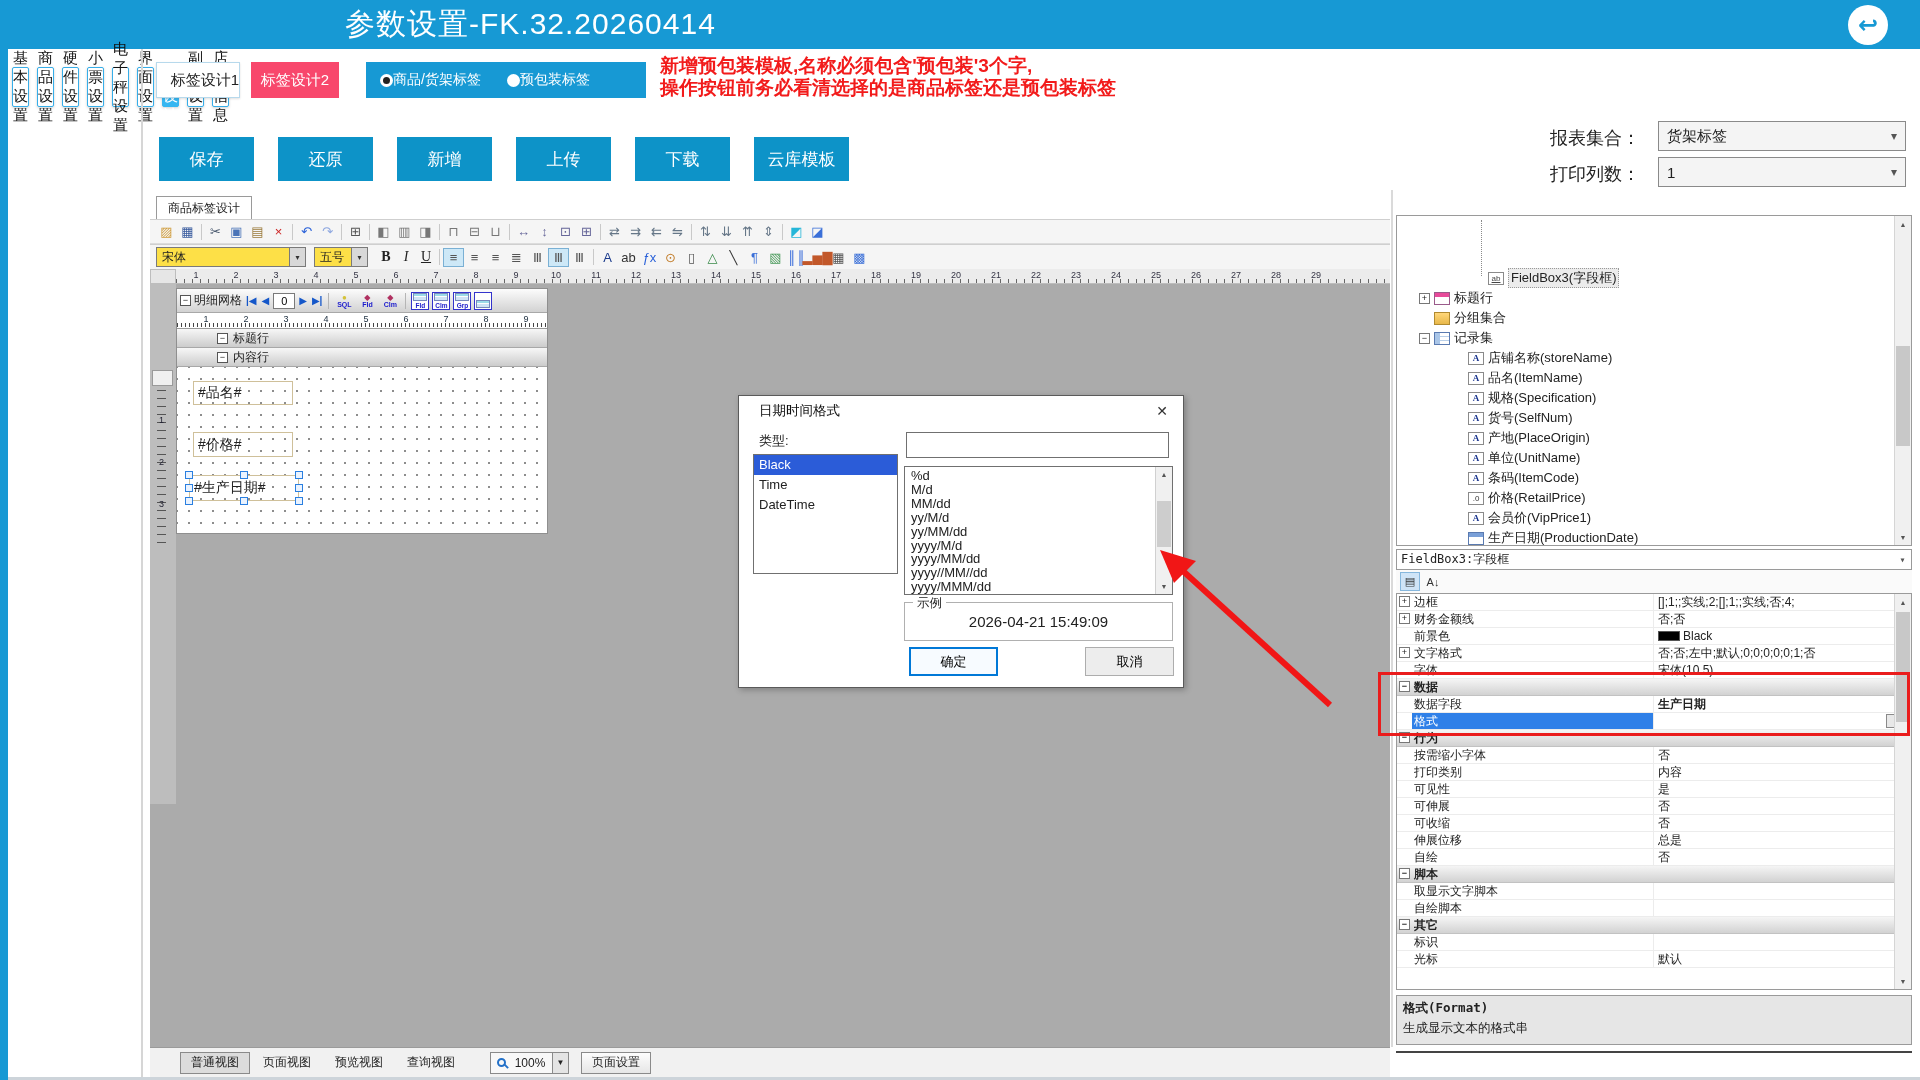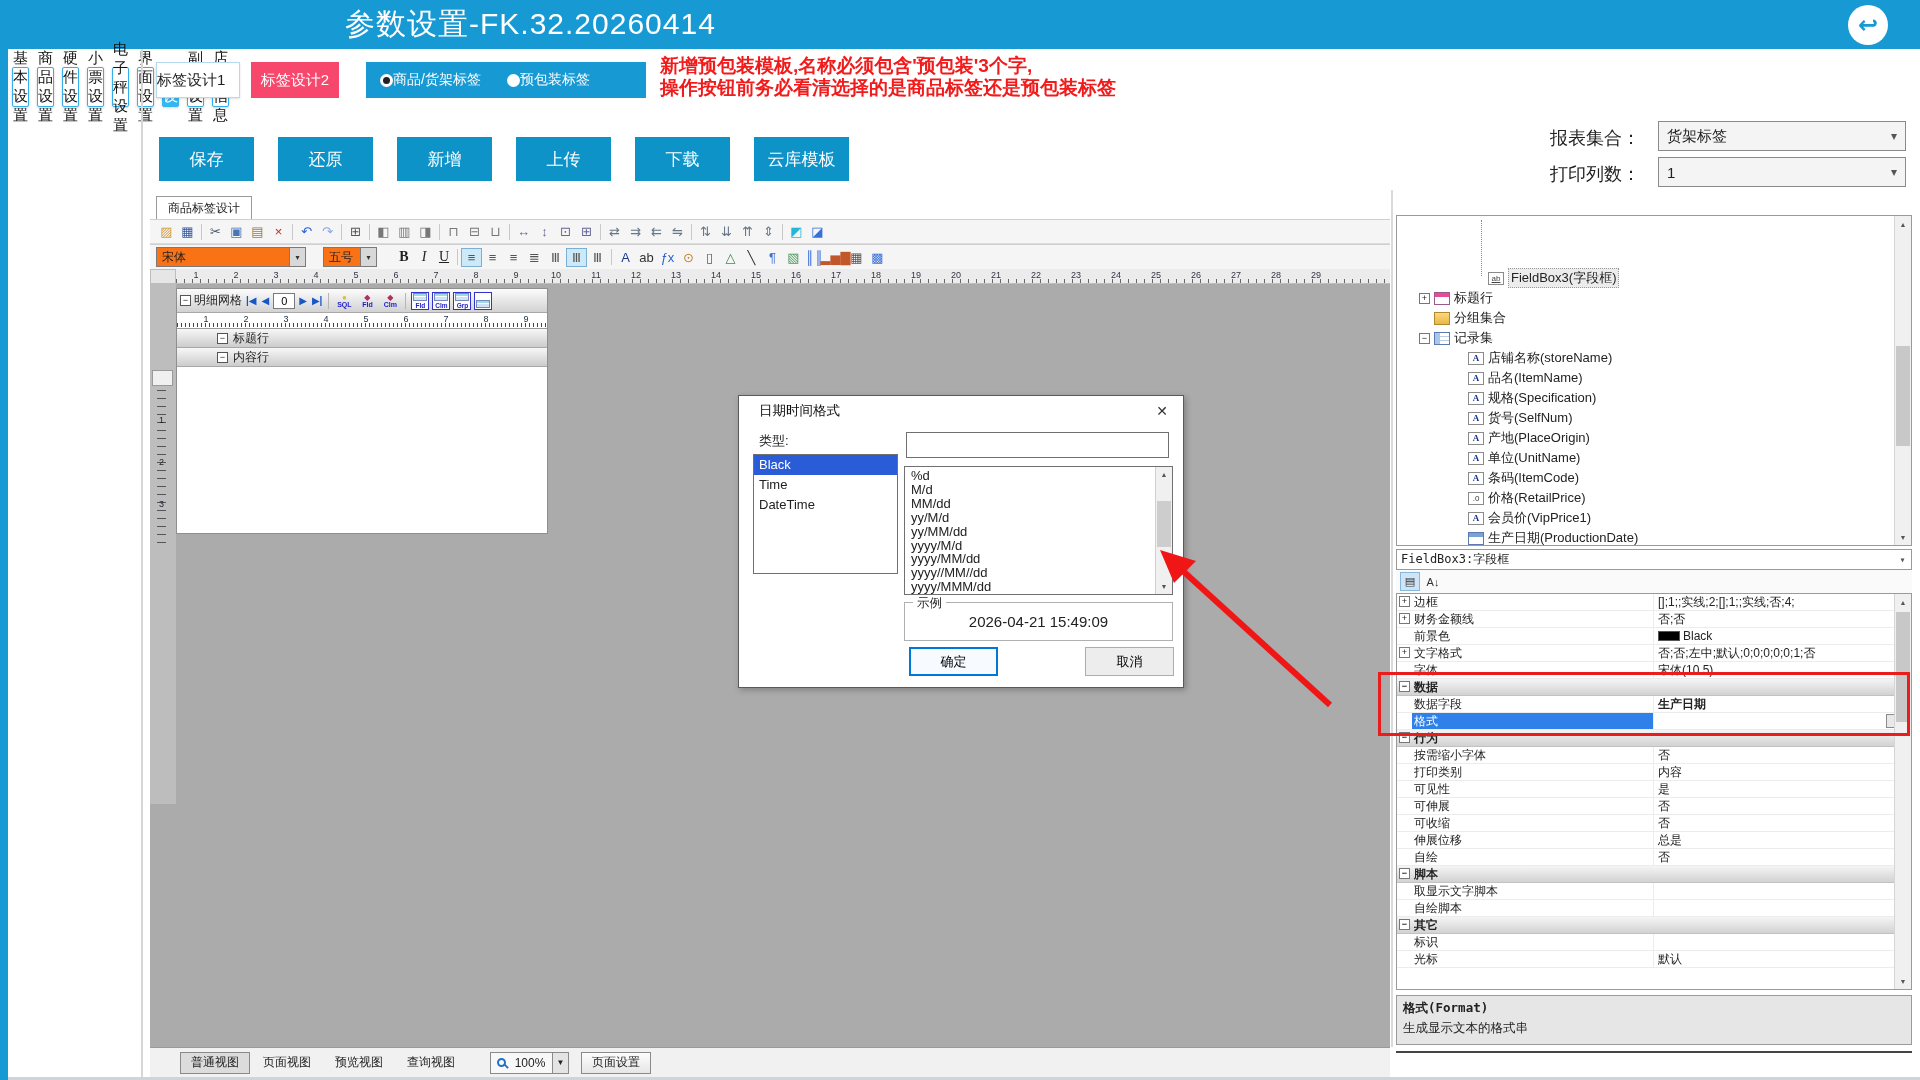--- a/index.html
+++ b/index.html
@@ -19,21 +19,21 @@
   .side-btn{position:relative;height:40px;background:#fff;border:1px solid #36aee9;border-radius:2px;
             box-shadow:0 1px 3px rgba(0,0,0,.18);display:flex;align-items:center;justify-content:center;
             font-size:15px;color:#111;cursor:pointer;}
   .side-btn.active{background:#36b6f1;border-color:#36b6f1;color:#fff;}
   .side-btn.active::after{content:"";position:absolute;right:-1px;top:50%;margin-top:-7px;width:0;height:0;
             border-top:7px solid transparent;border-bottom:7px solid transparent;border-right:9px solid #fff;}
   .v-divider{position:absolute;left:141px;top:49px;width:2px;height:1031px;background:#d6d6d6;}
 
   
   .tab-design1{position:absolute;left:156px;top:62px;width:84px;height:36px;background:#fff;border:1px solid #b7d9ec;
-               box-shadow:0 1px 2px rgba(0,0,0,.12);display:flex;align-items:center;justify-content:flex-start;font-size:15px;cursor:pointer;}
+               box-shadow:0 1px 2px rgba(0,0,0,.12);display:flex;align-items:center;justify-content:flex-end;font-size:15px;cursor:pointer;}
   .tab-design2{position:absolute;left:251px;top:62px;width:88px;height:36px;background:#f8476c;color:#fff;
                display:flex;align-items:center;justify-content:center;font-size:15px;cursor:pointer;}
   .radio-bar{position:absolute;left:366px;top:62px;width:280px;height:36px;background:#1799d4;color:#fff;
              display:flex;align-items:center;gap:26px;padding:0 14px;font-size:14px;}
   .radio-opt{display:flex;align-items:center;cursor:pointer;}
   .radio-circ{width:13px;height:13px;border-radius:50%;background:#fff;display:inline-flex;align-items:center;justify-content:center;}
   .radio-circ .dot{width:7px;height:7px;border-radius:50%;background:#222;display:none;}
   .radio-opt.selected .radio-circ .dot{display:block;}
   .warning{position:absolute;left:660px;top:55px;color:#f21b1b;font-size:19px;font-weight:600;line-height:22px;}
 
@@ -51,22 +51,22 @@
   .design-tab{position:absolute;left:156px;top:196px;width:96px;height:23px;background:#fff;border:1px solid #9a9a9a;border-bottom:none;
               display:flex;align-items:center;justify-content:center;font-size:12px;cursor:pointer;}
   .toolbar{position:absolute;left:150px;width:1240px;background:#f5f5f5;border-top:1px solid #cfcfcf;border-bottom:1px solid #dcdcdc;
            display:flex;align-items:center;padding-left:6px;}
   .toolbar1{top:219px;height:25px;}
   .toolbar2{top:244px;height:26px;}
   .tb-icon{width:21px;height:19px;display:inline-flex;align-items:center;justify-content:center;font-size:13px;cursor:pointer;border:1px solid transparent;}
   .tb-icon.pressed{background:#cde8f7;border:1px solid #7ab0d4;}
   .tb-icon.sep{width:7px;cursor:default;}
   .tb-icon.sep::before{content:"";width:1px;height:16px;background:#c9c9c9;}
-  .combo{height:20px;background:#f97316;border:1px solid #7a7a7a;display:inline-flex;align-items:center;font-size:12px;
-         padding-left:5px;margin-right:17px;cursor:pointer;}
+  .combo{height:20px;background:#fde047;border:1px solid #7a7a7a;display:inline-flex;align-items:center;font-size:12px;
+         padding-left:5px;margin-right:8px;cursor:pointer;}
   .combo .cbtn{margin-left:auto;width:16px;height:18px;background:#d8d8d8;border-left:1px solid #7a7a7a;
                display:flex;align-items:center;justify-content:center;font-size:8px;color:#333;}
   .biu{width:20px;height:19px;display:inline-flex;align-items:center;justify-content:center;
        font-family:"Liberation Serif",serif;font-size:14px;cursor:pointer;}
 
   
   .canvas{position:absolute;left:150px;top:269px;width:1240px;height:778px;background:#ababab;overflow:hidden;}
   .corner-box{position:absolute;left:0;top:0;width:26px;height:15px;background:#e6e6e6;border:1px solid #bdbdbd;}
   .hruler{position:absolute;left:26px;top:0;width:1214px;height:15px;background:#ececec;border-bottom:1px solid #bdbdbd;}
   .hruler .ticks{position:absolute;left:0;bottom:0;width:100%;height:4px;
@@ -611,20 +611,39 @@
         </div>
       </div>
       <div class="growbar">
         <span class="expbox">−</span>
         <span>标题行</span>
       </div>
       <div class="growbar">
         <span class="expbox">−</span>
         <span>内容行</span>
       </div>
+      <div class="gcontent">
+        <div class="fieldbox fb1">
+            <span>#品名#</span>
+          </div>
+        <div class="fieldbox fb2">
+            <span>#价格#</span>
+          </div>
+        <div class="fieldbox fb3">
+          <span>#生产日期#</span>
+          <span class="handle h-tl"></span>
+          <span class="handle h-tc"></span>
+          <span class="handle h-tr"></span>
+          <span class="handle h-ml"></span>
+          <span class="handle h-mr"></span>
+          <span class="handle h-bl"></span>
+          <span class="handle h-bc"></span>
+          <span class="handle h-br"></span>
+        </div>
+      </div>
     </div>
 
     <div class="dialog">
       <div class="dlg-title">日期时间格式</div>
       <div class="dlg-close">✕</div>
       <div class="dlg-typelabel">类型:</div>
       <div class="typelist">
         <div class="titem sel"><span>Black</span></div>
           <div class="titem"><span>Time</span></div>
           <div class="titem"><span>DateTime</span></div>

